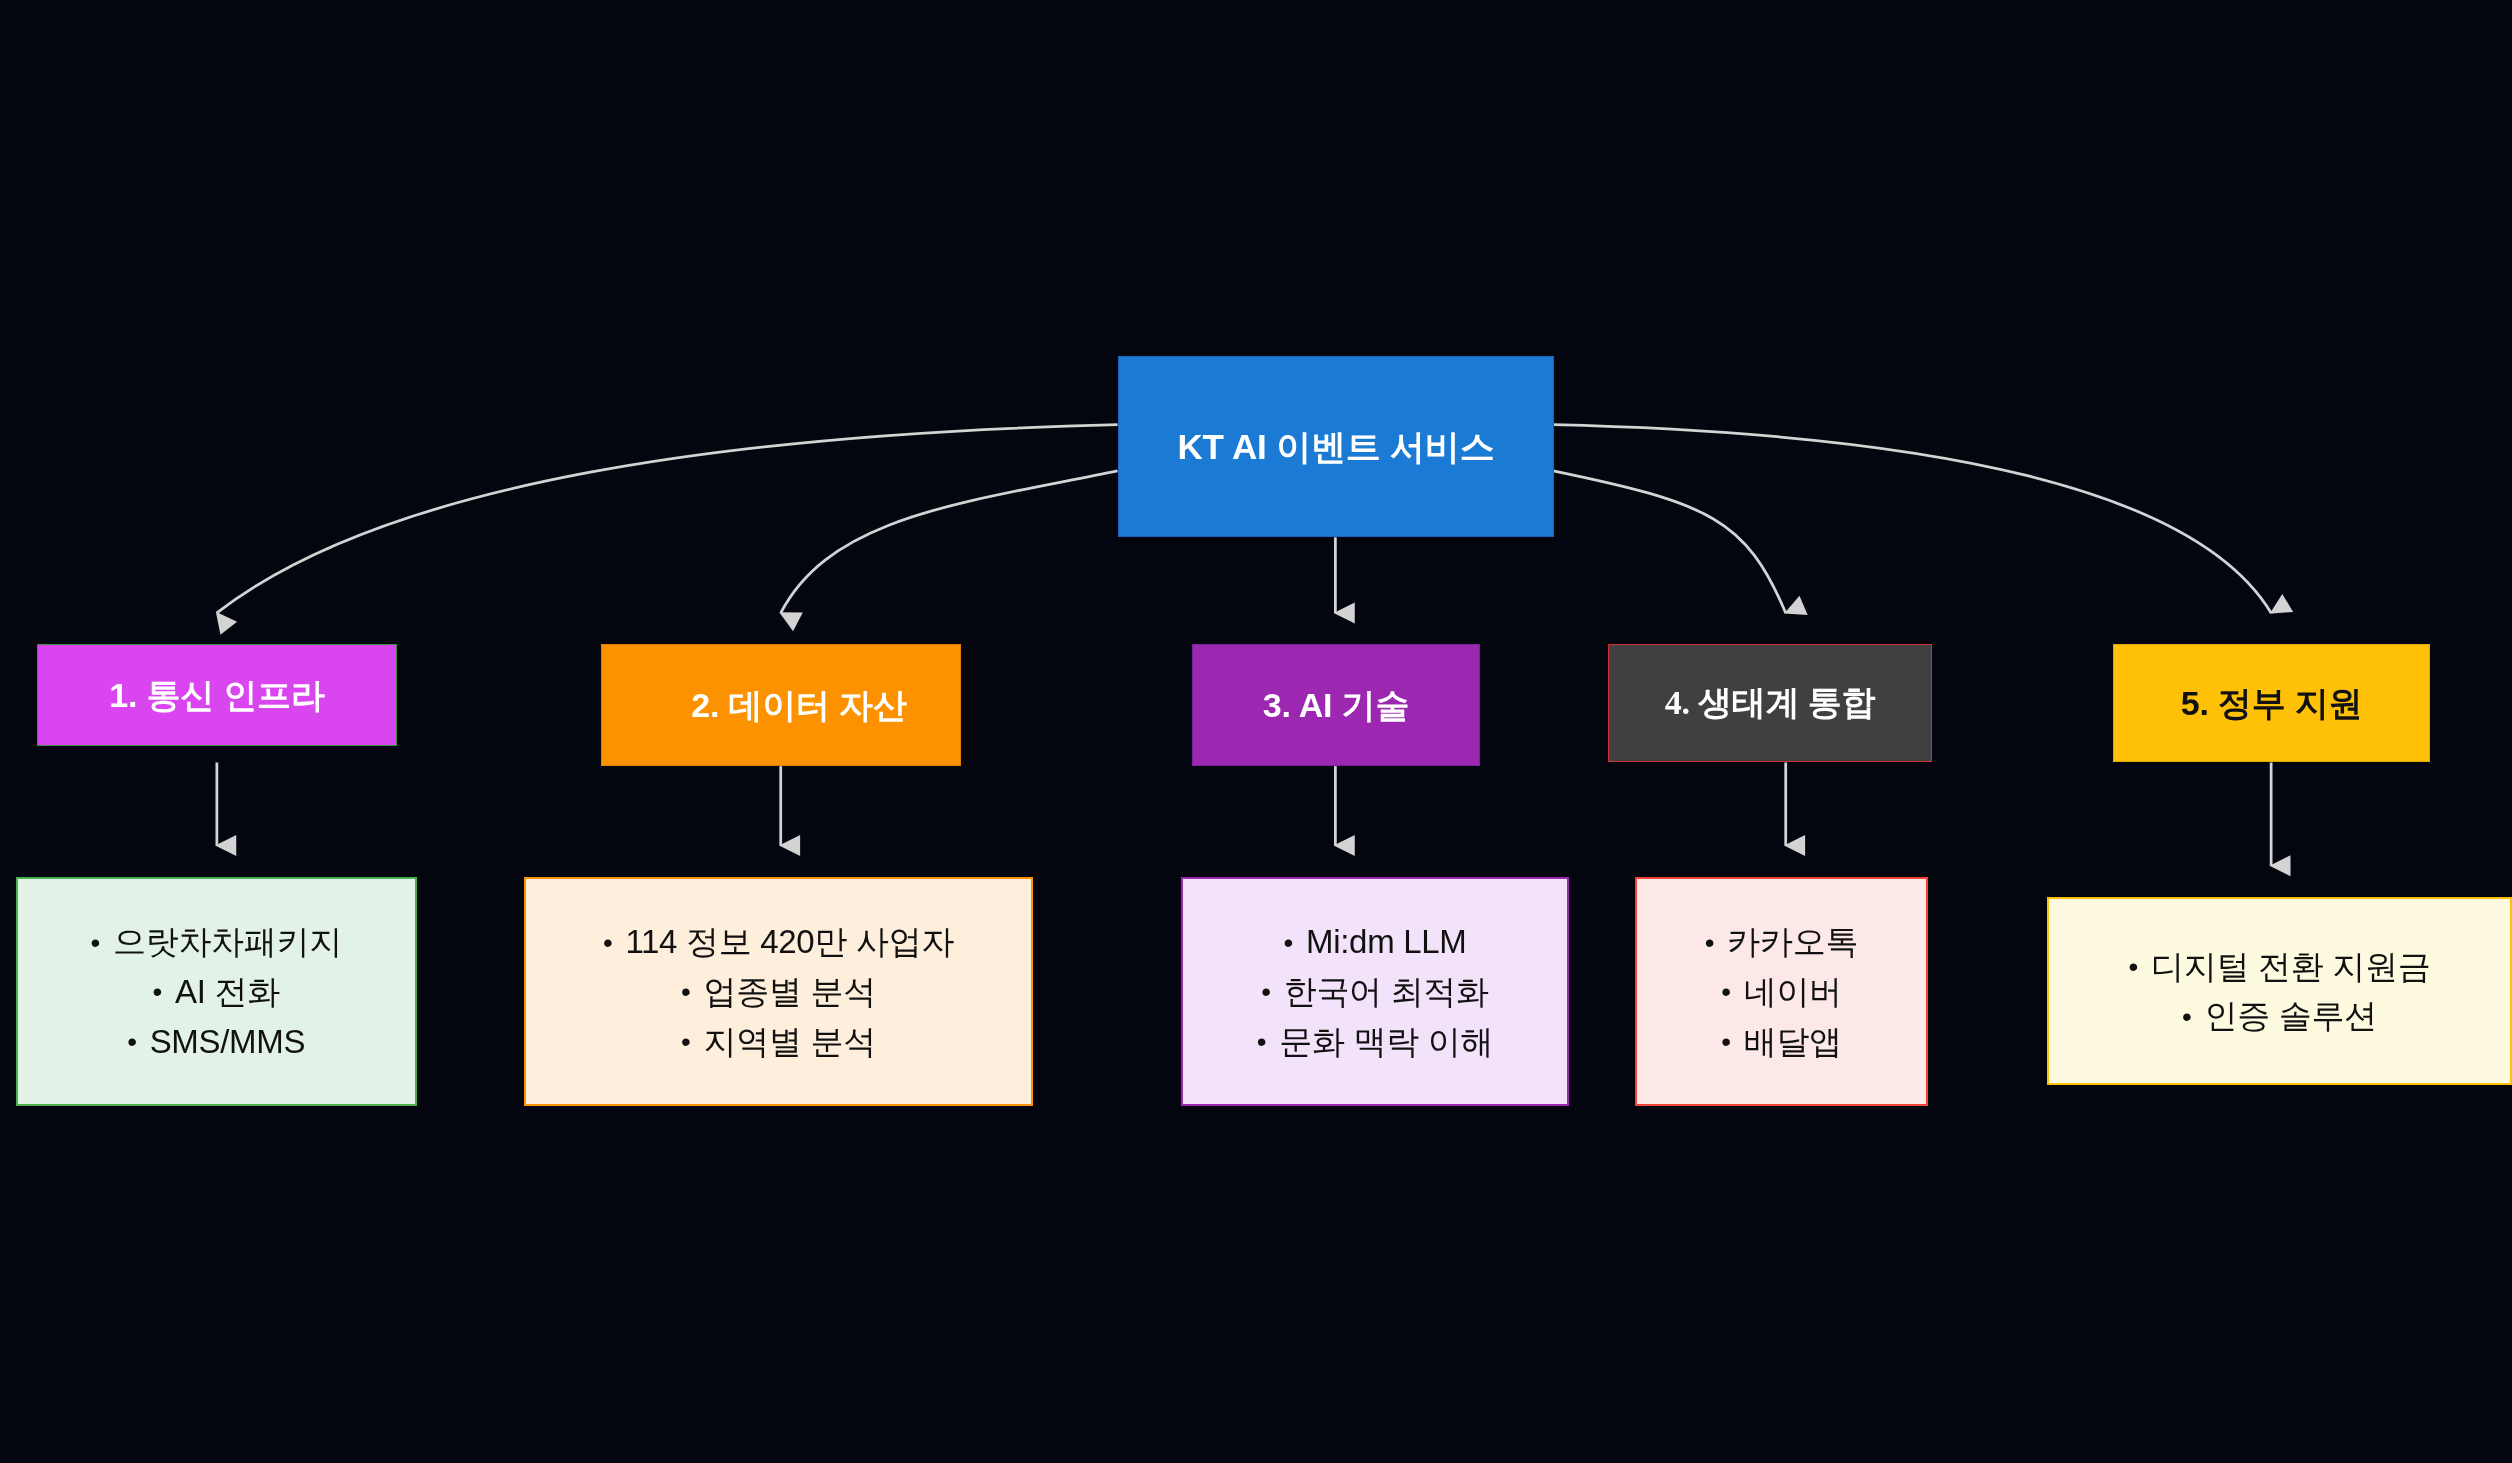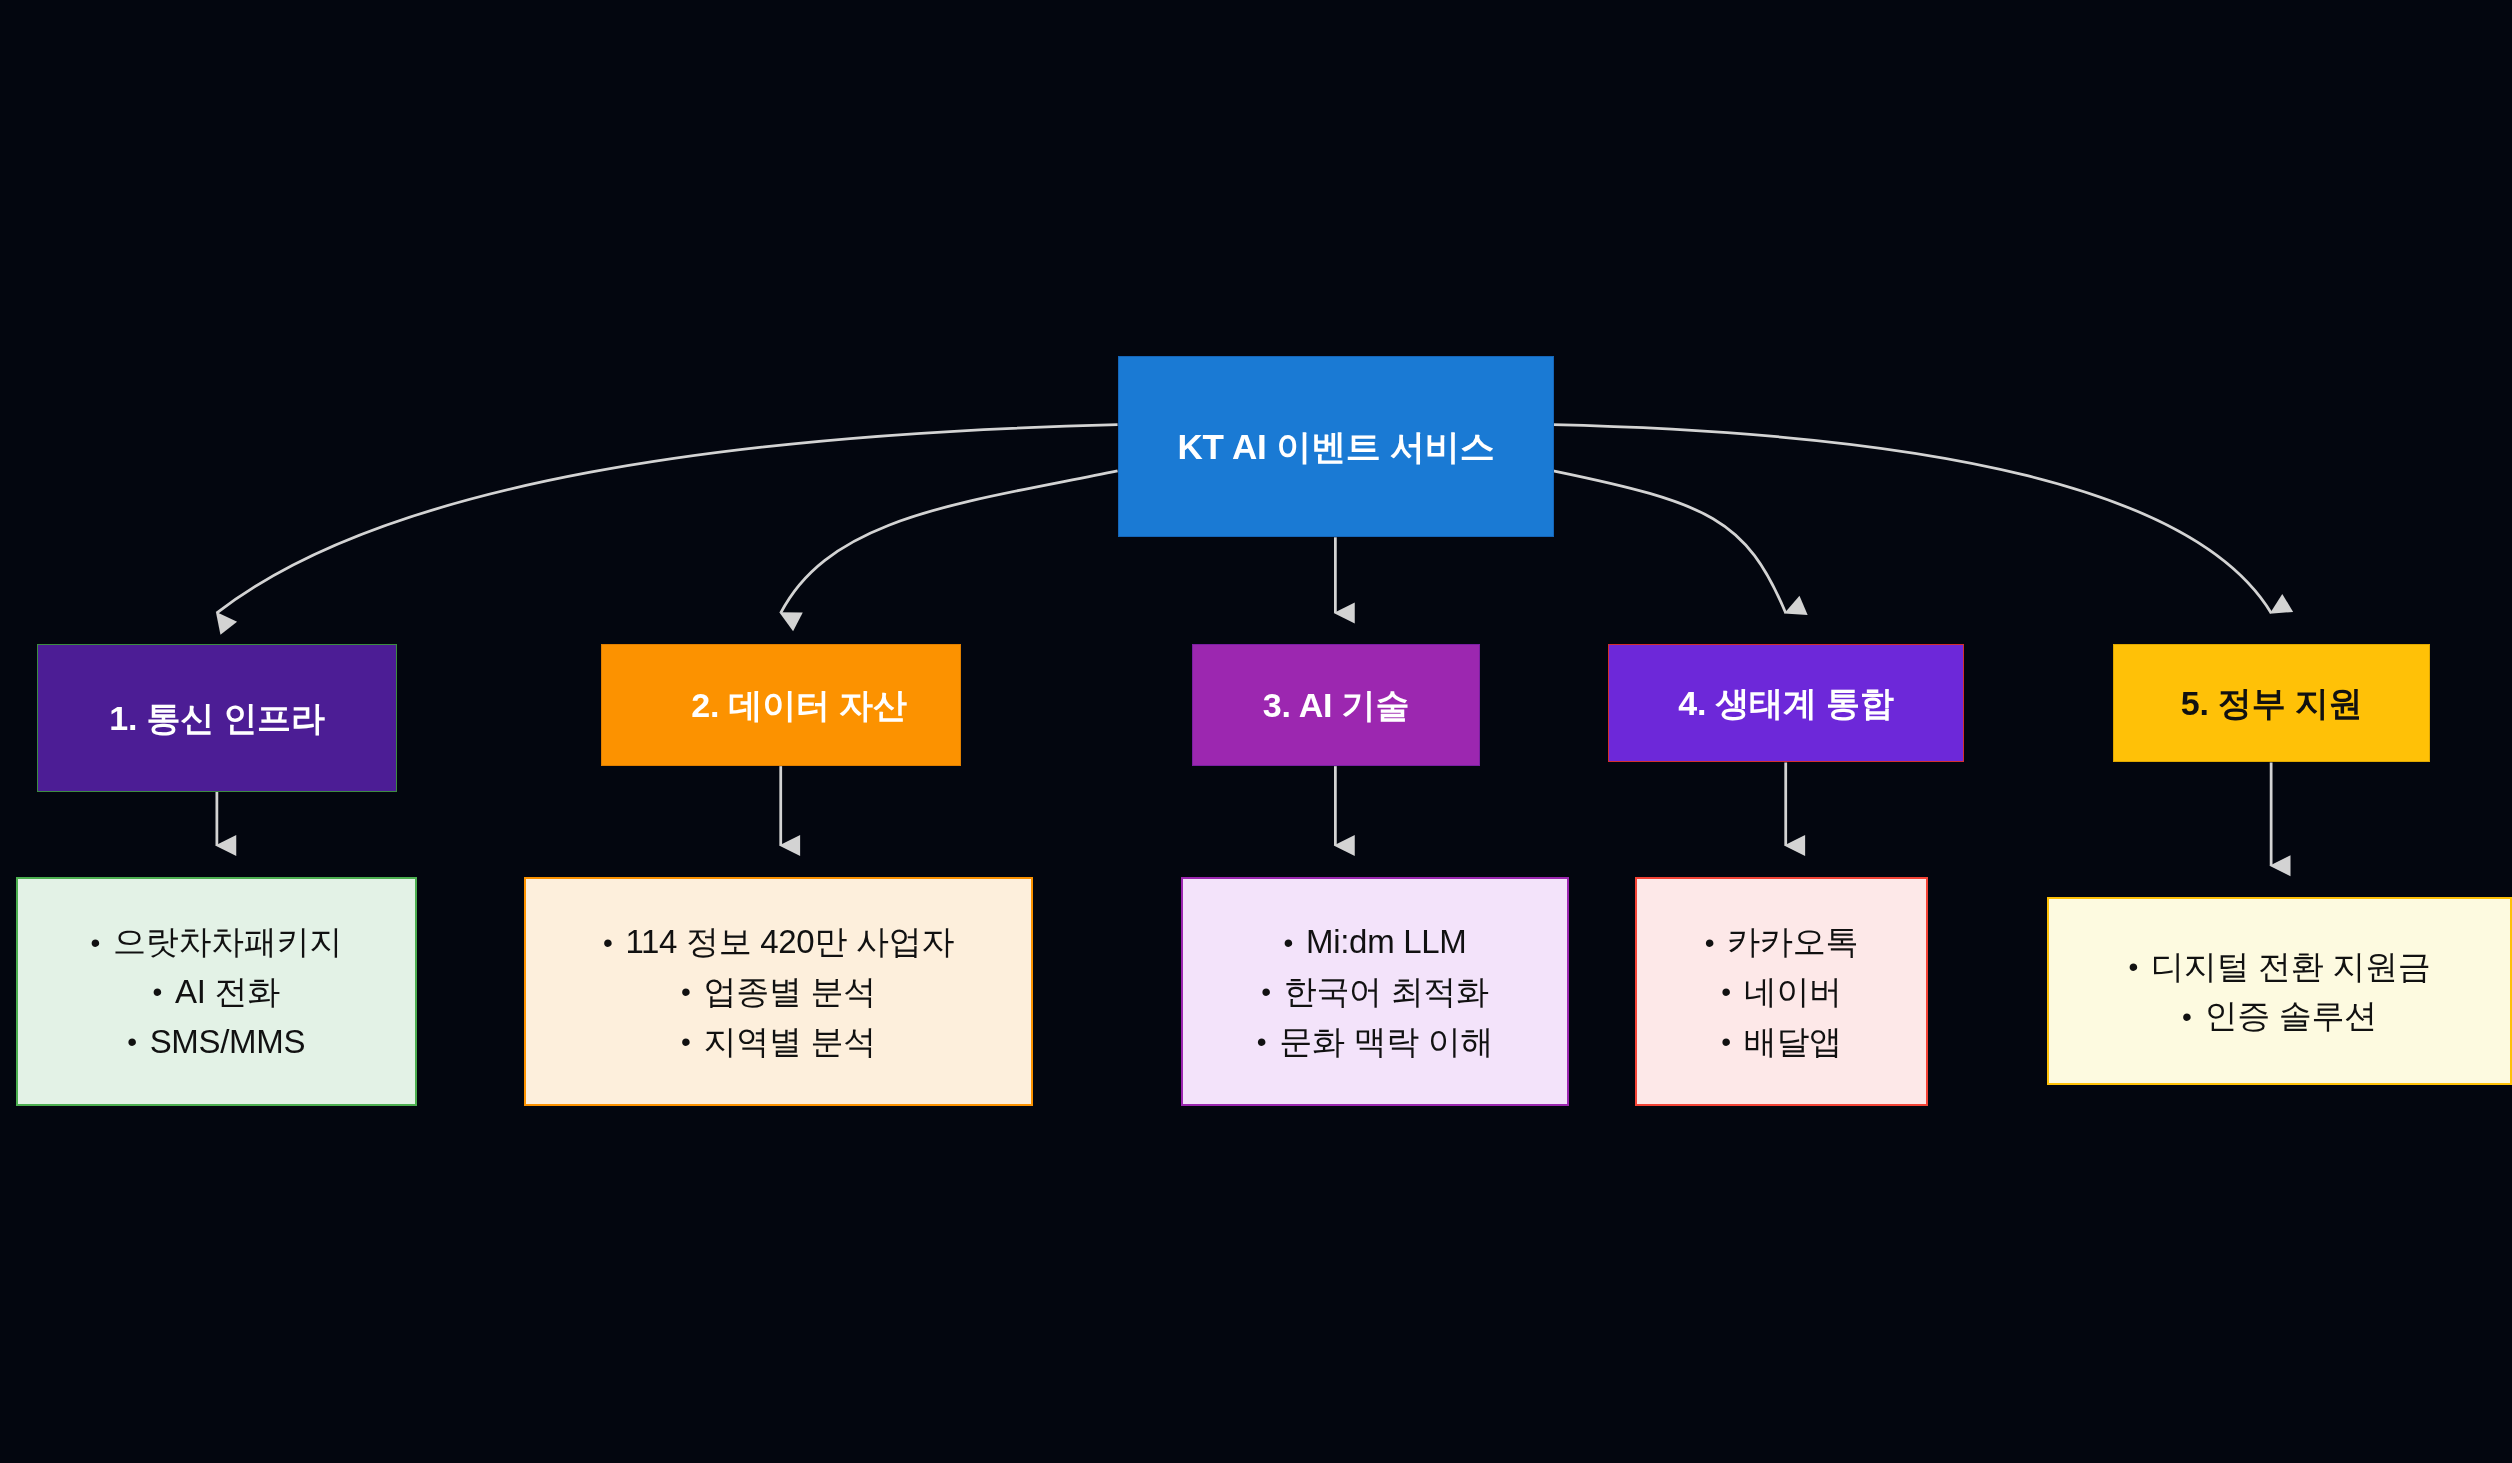--- a/index.html
+++ b/index.html
@@ -102,21 +102,21 @@
       <path d="M 1447 830 L 1447 916"></path>
       <path d="M 1935 826 L 1935 916"></path>
       <path d="M 2461 826 L 2461 938"></path>
     </g>
   </svg>
 
   <div class="node node-root" style="left:1118px; top:356px; width:436px; height:181px; background:#1a7ad4; border:1.8px solid #1565b8; color:#ffffff;">
     <span class="root-line">KT AI 이벤트 서비스</span>
   </div>
 
-  <div class="node node-cat" style="left:37px; top:644px; width:360px; height:148px; background:#4c1d95; border:1.8px solid #3d8b40; color:#ffffff;justify-content:center;">
+  <div class="node node-cat" style="left:37px; top:644px; width:360px; height:102px; background:#d946ef; border:1.8px solid #3d8b40; color:#ffffff;justify-content:center;">
     <span>1. 통신 인프라</span>
   </div>
   <div class="node node-leaf" style="left:15.7px; top:877px; width:401px; height:229px; background:#e3f2e6; border:2.8px solid #4caf50;">
     <ul class="leaf-list">
       <li>으랏차차패키지</li>
       <li>AI 전화</li>
       <li>SMS/MMS</li>
     </ul>
   </div>
 
@@ -135,21 +135,21 @@
     <span>3. AI 기술</span>
   </div>
   <div class="node node-leaf" style="left:1141px; top:877px; width:388px; height:229px; background:#f3e3fa; border:2.8px solid #9c27b0;margin-left:40px;">
     <ul class="leaf-list">
       <li>Mi:dm LLM</li>
       <li>한국어 최적화</li>
       <li>문화 맥락 이해</li>
     </ul>
   </div>
 
-  <div class="node node-cat" style="left:1608px; top:644px; width:356px; height:118px; background:#6d28d9; border:1.8px solid #d32f2f; color:#ffffff;">
+  <div class="node node-cat" style="left:1608px; top:644px; width:324px; height:118px; background:#404040; border:1.8px solid #d32f2f; color:#ffffff;font-family:Liberation Serif, serif;">
     <span>4. 생태계 통합</span>
   </div>
   <div class="node node-leaf" style="left:1635px; top:877px; width:293px; height:229px; background:#fde8e8; border:2.8px solid #f44336;">
     <ul class="leaf-list">
       <li>카카오톡</li>
       <li>네이버</li>
       <li>배달앱</li>
     </ul>
   </div>
 

